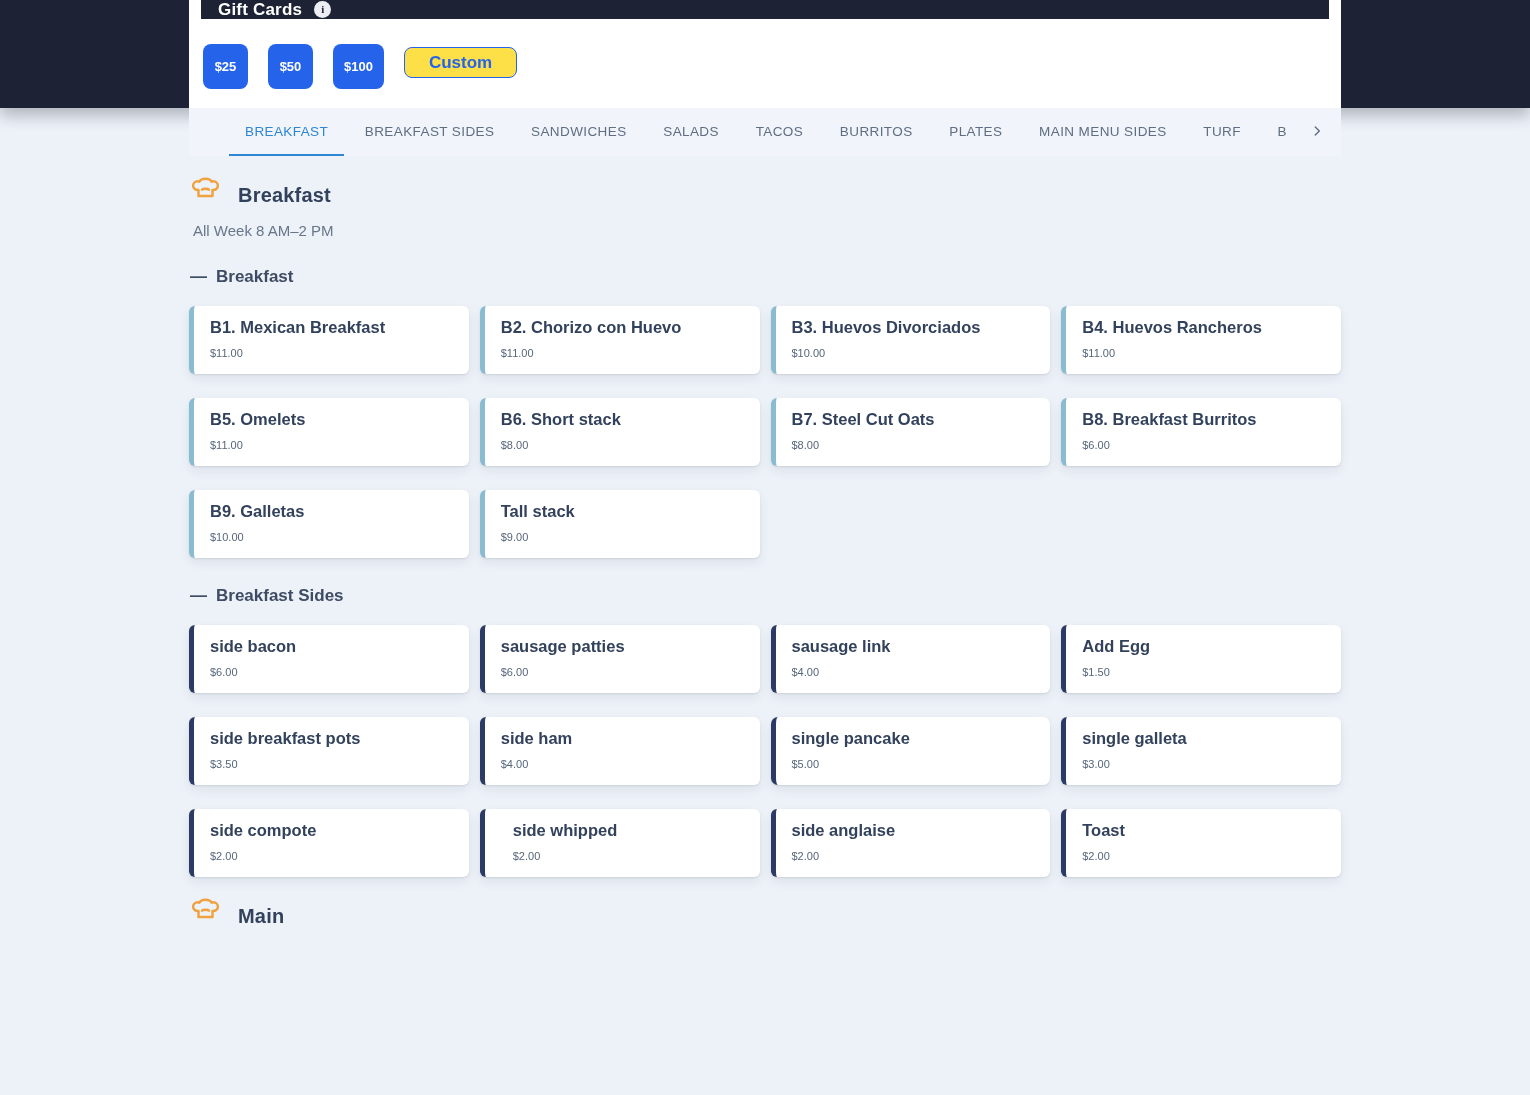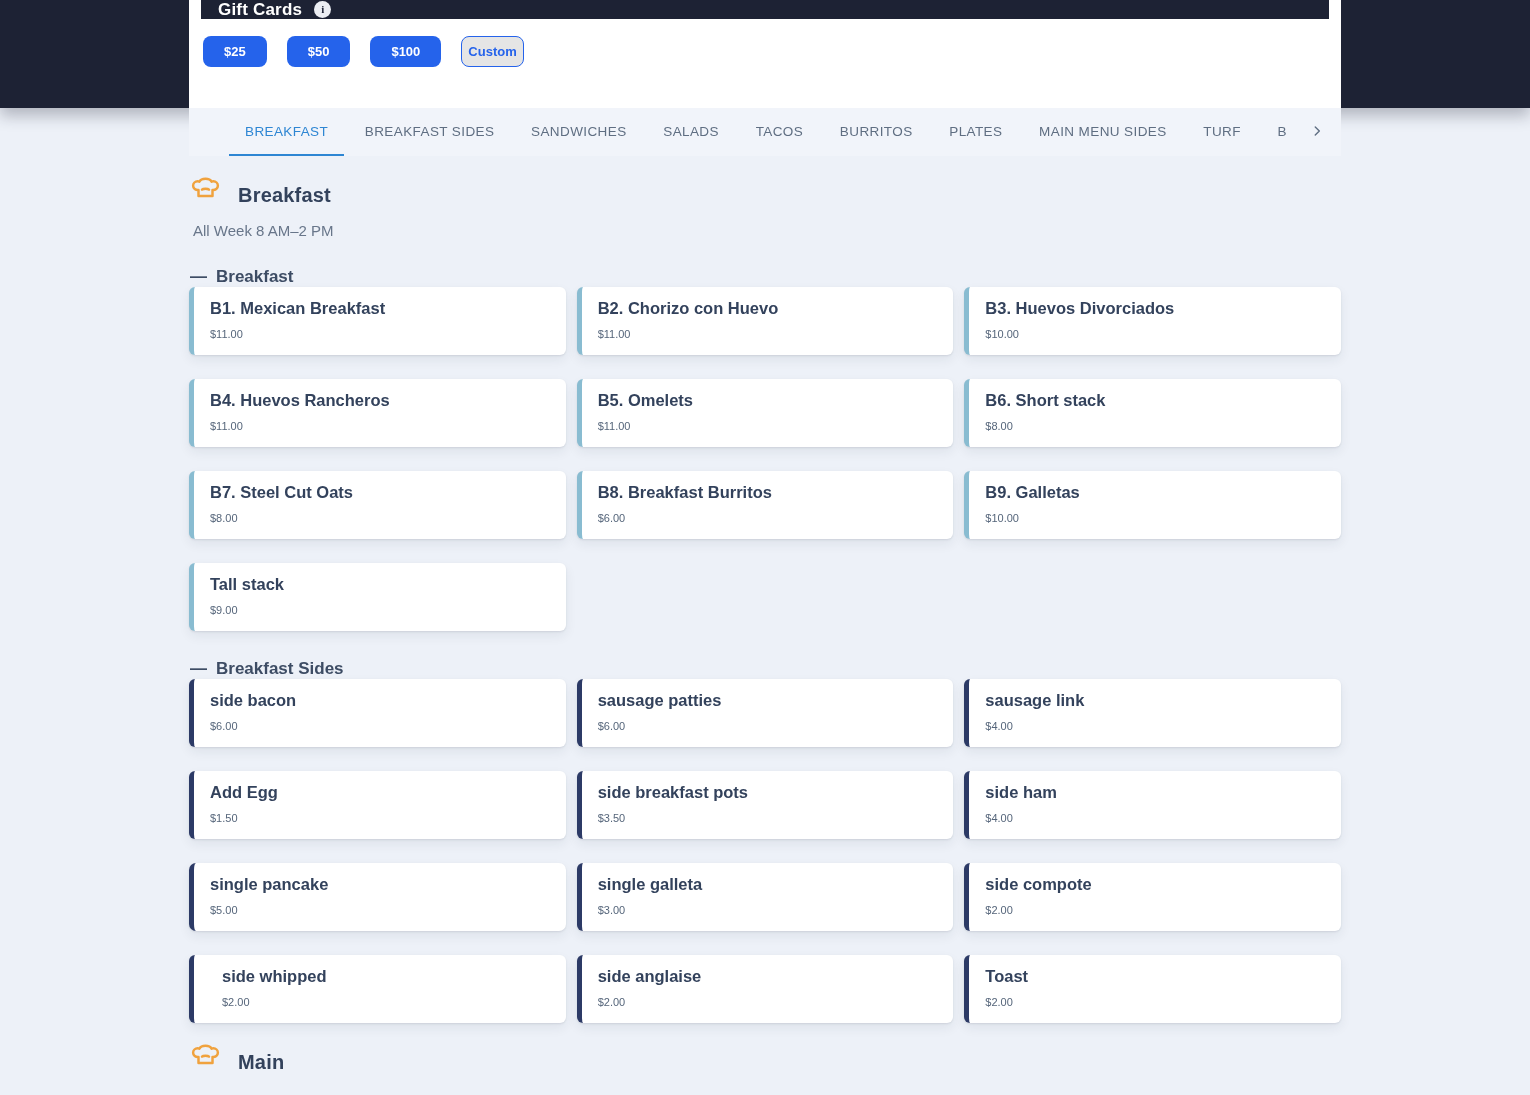--- a/index.html
+++ b/index.html
@@ -26,28 +26,28 @@
     display: flex; align-items: center; padding: 0 17px; gap: 12px;
   }
   .gift-title { color: #ffffff; font-size: 17px; font-weight: 700; letter-spacing: 0.2px; }
   .info-icon {
     width: 17px; height: 17px; border-radius: 50%; background: #eceef3;
     color: #1d2234; font-size: 11px; font-weight: 700; font-family: "Liberation Serif", serif;
     display: flex; align-items: center; justify-content: center; line-height: 1;
   }
   .gift-amounts { display: flex; gap: 20px; padding: 17px 14px 0; align-items: center; }
   .amount-btn {
-    min-width: 45px; height: 31px; padding: 0 21px; border: none; border-radius: 8px;
+    min-width: 45px; height: 45px; padding: 0 11px; border: none; border-radius: 8px;
     background: #2563eb; color: #ffffff; font-family: inherit;
-    font-size: 13px; font-weight: 700; cursor: pointer; display: inline-flex; align-items: center; justify-content: center;
+    font-size: 13px; font-weight: 700; cursor: pointer; display: inline-flex; align-items: center; justify-content: center; margin-top: 8px;
   }
   .custom-btn {
-    height: 31px; padding: 0 6px; border-radius: 8px; background: #e5e5e5;
+    height: 31px; padding: 0 24px; border-radius: 8px; background: #fde047;
     border: 1.5px solid #2563eb; color: #2563eb; font-family: inherit;
-    font-size: 13px; font-weight: 700; cursor: pointer; display: inline-flex; align-items: center; justify-content: center;
+    font-size: 17px; font-weight: 700; cursor: pointer; display: inline-flex; align-items: center; justify-content: center;
   }
   
   .tab-bar {
     position: absolute; top: 108px; left: 189px; width: 1152px; height: 48px;
     background: #f1f4fa; z-index: 2;
     display: flex; align-items: stretch; padding-left: 40px; padding-right: 10px;
   }
   .tab-bar-tabs { display: flex; align-items: stretch; flex: 1; justify-content: space-between; }
   .tab {
     display: flex; align-items: center; padding: 0 16px;
@@ -62,22 +62,22 @@
   
   .menu-content { position: absolute; top: 156px; left: 189px; width: 1152px; z-index: 1; }
   .section-head { display: flex; align-items: center; gap: 16px; margin-top: 21px; }
   .section-head .chef { width: 33px; height: 33px; flex: 0 0 auto; }
   .section-title { font-size: 20px; font-weight: 700; color: #33425c; letter-spacing: 0.2px; }
   .section-subtitle { margin: 8px 0 4px 4px; font-size: 15px; color: #68768a; }
   .group-header { display: flex; align-items: center; gap: 9px; margin: 28px 0 0 1px; }
   .group-dash { color: #3d4c64; font-size: 17px; font-weight: 600; }
   .group-name { color: #3d4c64; font-size: 17px; font-weight: 600; }
   .item-grid {
-    display: grid; grid-template-columns: repeat(3, 1fr);
-    column-gap: 11px; row-gap: 24px; 
+    display: grid; grid-template-columns: repeat(4, 1fr);
+    column-gap: 11px; row-gap: 24px; margin-top: 19px;
   }
   .item-card {
     background: #ffffff; height: 68px; border-radius: 6px;
     border-left: 5px solid #89bcd1; padding: 11px 16px 0;
     box-shadow: 0 1px 2px rgba(30,41,59,0.10), 0 5px 12px rgba(30,41,59,0.07);
     cursor: pointer;
   }
   .item-name { font-size: 16.5px; font-weight: 700; color: #33425c; line-height: 1.25; }
   .item-price { font-size: 11px; color: #55657a; margin-top: 9px; }
 </style>

